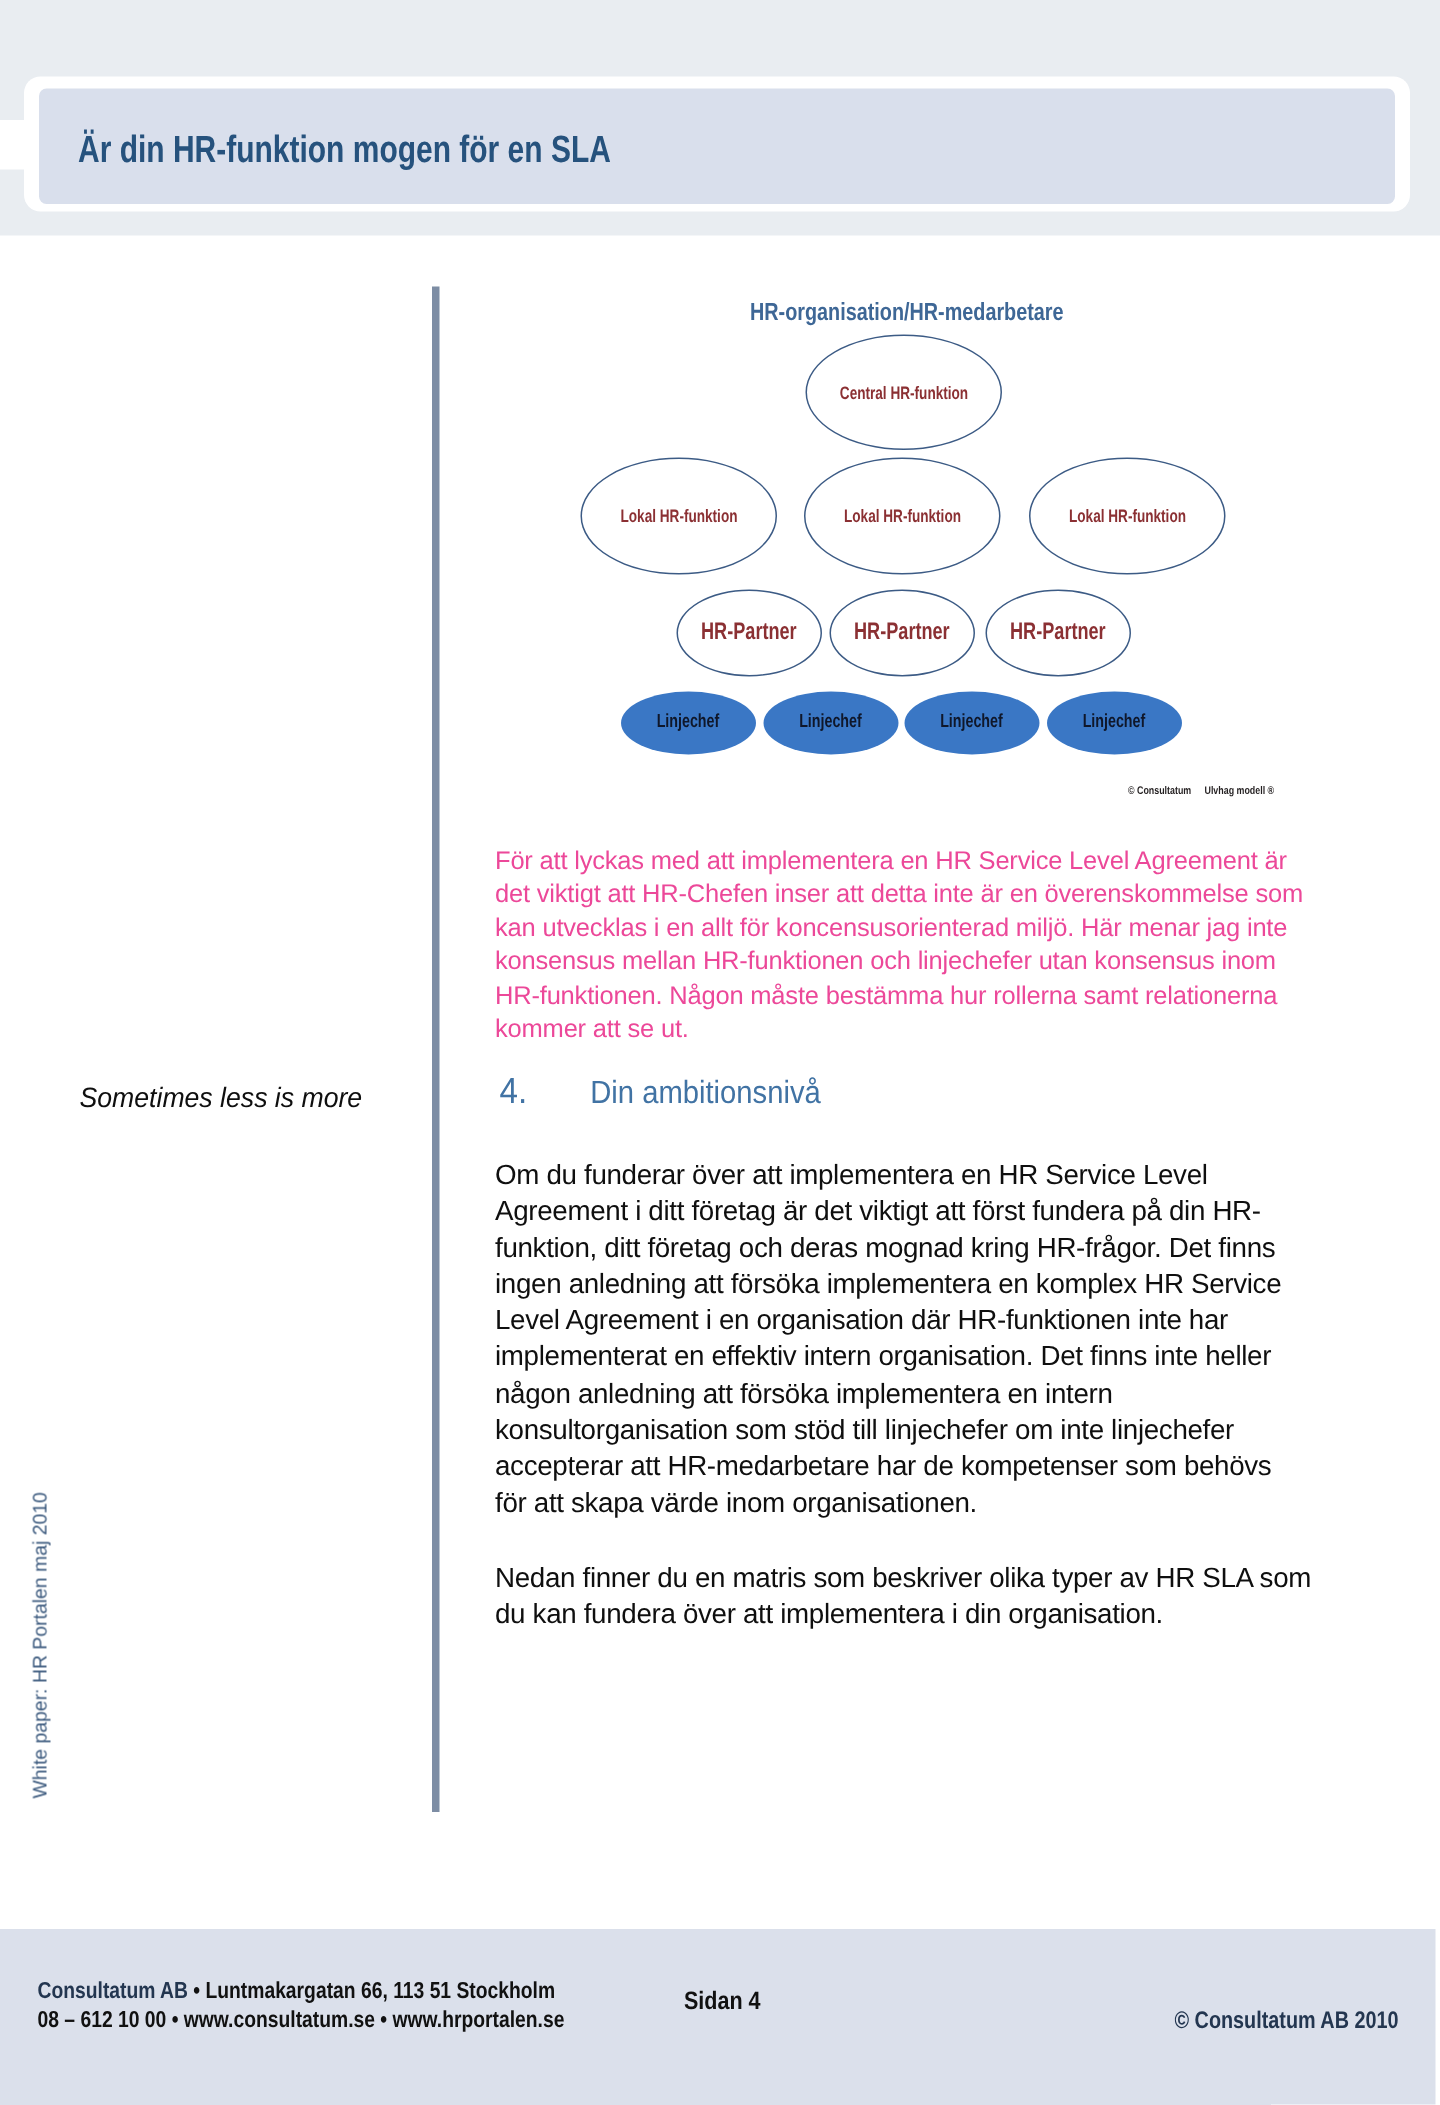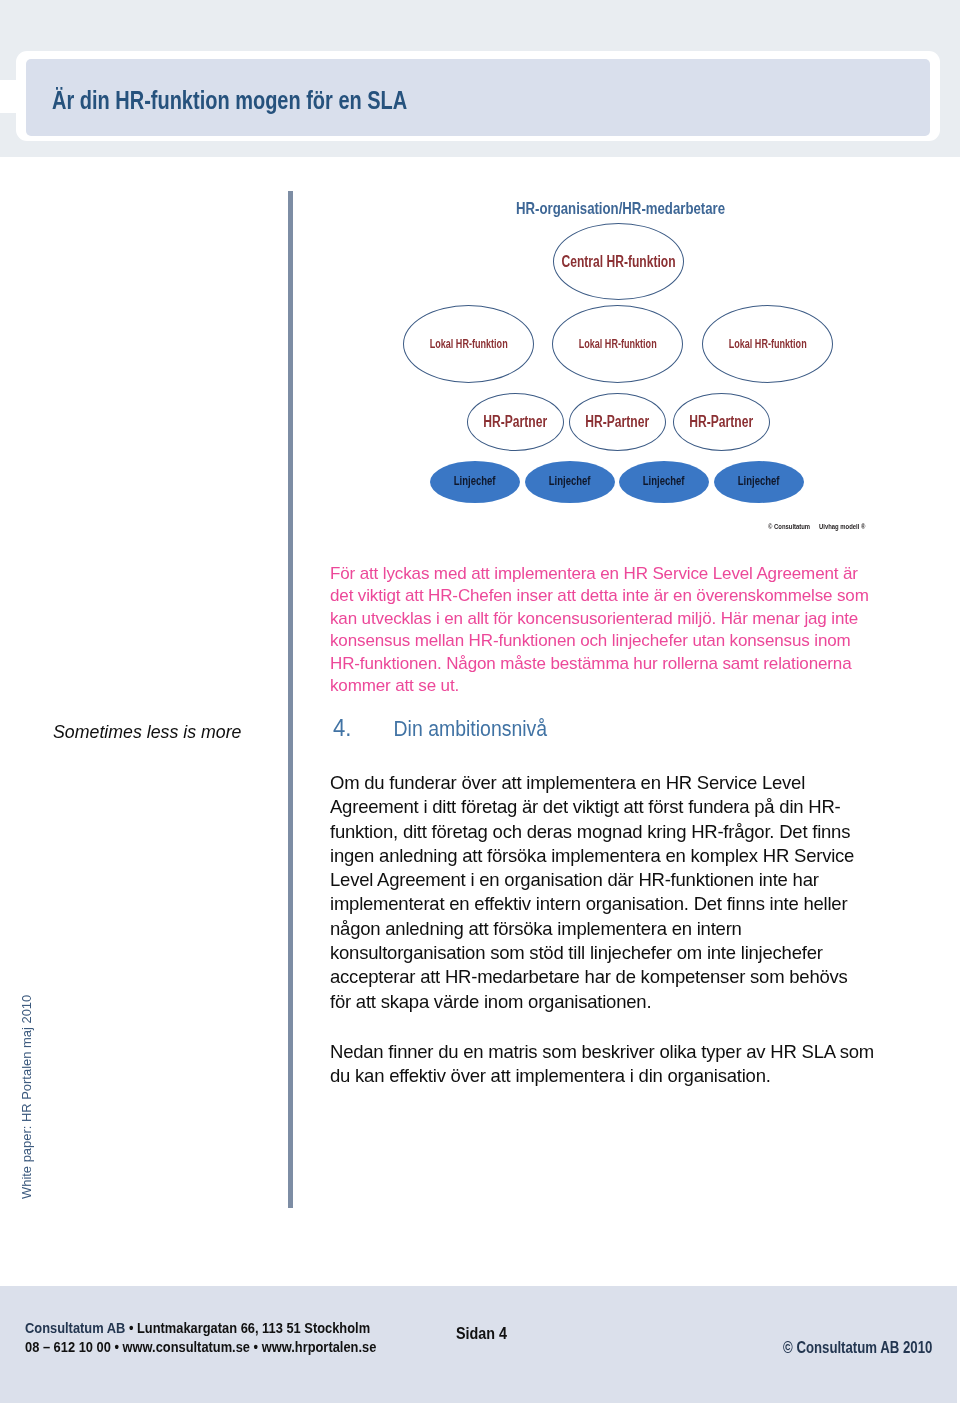--- a/index.html
+++ b/index.html
@@ -12,28 +12,28 @@
   .header-band{position:absolute;left:0;top:0;width:960px;height:157px;background:#e9edf1;}
   .header-notch{position:absolute;left:0;top:80px;width:28px;height:33px;background:#fff;}
   .header-card{position:absolute;left:16px;top:51px;width:924px;height:90px;background:#ffffff;border-radius:11px;}
   .header-inner{position:absolute;left:26px;top:59px;width:904px;height:77px;background:#d9dfec;border-radius:5px;}
   .header-title{position:absolute;left:52px;top:86px;font-size:25.3px;font-weight:bold;color:#26527d;white-space:nowrap;transform:scaleX(0.79) translateZ(0);transform-origin:0 0;}
 
   
   .vrule{position:absolute;left:288px;top:191px;width:4.6px;height:1017px;background:#7d8da4;}
 
   
-  .diagram{position:absolute;left:316px;top:180px;width:640px;height:375px;}
+  .diagram{position:absolute;left:300px;top:180px;width:640px;height:375px;}
   .diagram-title{position:absolute;left:200px;top:19px;font-family:"Liberation Sans",sans-serif;font-size:16.5px;font-weight:bold;color:#3e6796;white-space:nowrap;transform:scaleX(0.80) translateZ(0);transform-origin:0 0;}
   .ell{position:absolute;border:1.5px solid #3c5b85;border-radius:50%;background:#fff;
        display:flex;align-items:center;justify-content:center;color:#8b3033;font-weight:bold;}
   .elab{display:inline-block;white-space:nowrap;transform:scaleX(0.755) translateZ(0);}
   .ell.filled{background:#3a77c5;border:none;color:#0f172a;font-weight:bold;}
   .credit{position:absolute;font-size:7.4px;font-weight:bold;color:#231f20;white-space:nowrap;transform:scaleX(0.80) translateZ(0);transform-origin:0 0;}
-  .e-central{left:237px;top:43px;width:129px;height:75px;font-size:16px;}
+  .e-central{left:237px;top:43px;width:129px;height:75px;font-size:12px;}
   .e-lokal{top:125px;width:129px;height:76px;font-size:12px;}
   .lk1{left:87px;} .lk2{left:236px;} .lk3{left:386px;}
   .e-partner{top:213px;width:95px;height:56px;font-size:16px;}
   .pt1{left:151px;} .pt2{left:253px;} .pt3{left:357px;}
   .e-chef{top:281px;width:90px;height:42px;font-size:12.6px;}
   .e-chef .elab{transform:scaleX(0.755) translateY(-1.2px) translateZ(0);}
   .c1{left:114px;} .c2{left:209px;} .c3{left:303px;} .c4{left:398px;}
   .cr1{left:452px;top:342px;} .cr2{left:503px;top:342px;}
 
   
@@ -117,21 +117,21 @@
       </div>
 
     <div class="credit cr1">© Consultatum</div>
     <div class="credit cr2">Ulvhag modell ®</div>
   </div>
 
   <div class="p1">För att lyckas med att implementera en HR Service Level Agreement är det viktigt att HR-Chefen inser att detta inte är en överenskommelse som kan utvecklas i en allt för koncensusorienterad miljö. Här menar jag inte konsensus mellan HR-funktionen och linjechefer utan konsensus inom HR-funktionen. Någon måste bestämma hur rollerna samt relationerna kommer att se ut.</div>
   <div class="sidenote">Sometimes less is more</div>
   <div class="h4"><span class="num">4.</span><span>Din ambitionsnivå</span></div>
   <div class="p2">Om du funderar över att implementera en HR Service Level Agreement i ditt företag är det viktigt att först fundera på din HR-funktion, ditt företag och deras mognad kring HR-frågor. Det finns ingen anledning att försöka implementera en komplex HR Service Level Agreement i en organisation där HR-funktionen inte har implementerat en effektiv intern organisation. Det finns inte heller någon anledning att försöka implementera en intern konsultorganisation som stöd till linjechefer om inte linjechefer accepterar att HR-medarbetare har de kompetenser som behövs för att skapa värde inom organisationen.</div>
-  <div class="p3">Nedan finner du en matris som beskriver olika typer av HR SLA som du kan effektiv över att implementera i din organisation.</div>
+  <div class="p3">Nedan finner du en matris som beskriver olika typer av HR SLA som du kan fundera över att implementera i din organisation.</div>
 
   <div class="rotlabel">White paper: HR Portalen maj 2010</div>
 
 
   <div class="footer"></div>
   <div class="f-left">
     <span class="blue">Consultatum AB</span><span> • Luntmakargatan 66, 113 51 Stockholm</span><br>
     <span>08 – 612 10 00 • www.consultatum.se • www.hrportalen.se</span>
   </div>
   <div class="f-mid">Sidan 4</div>

